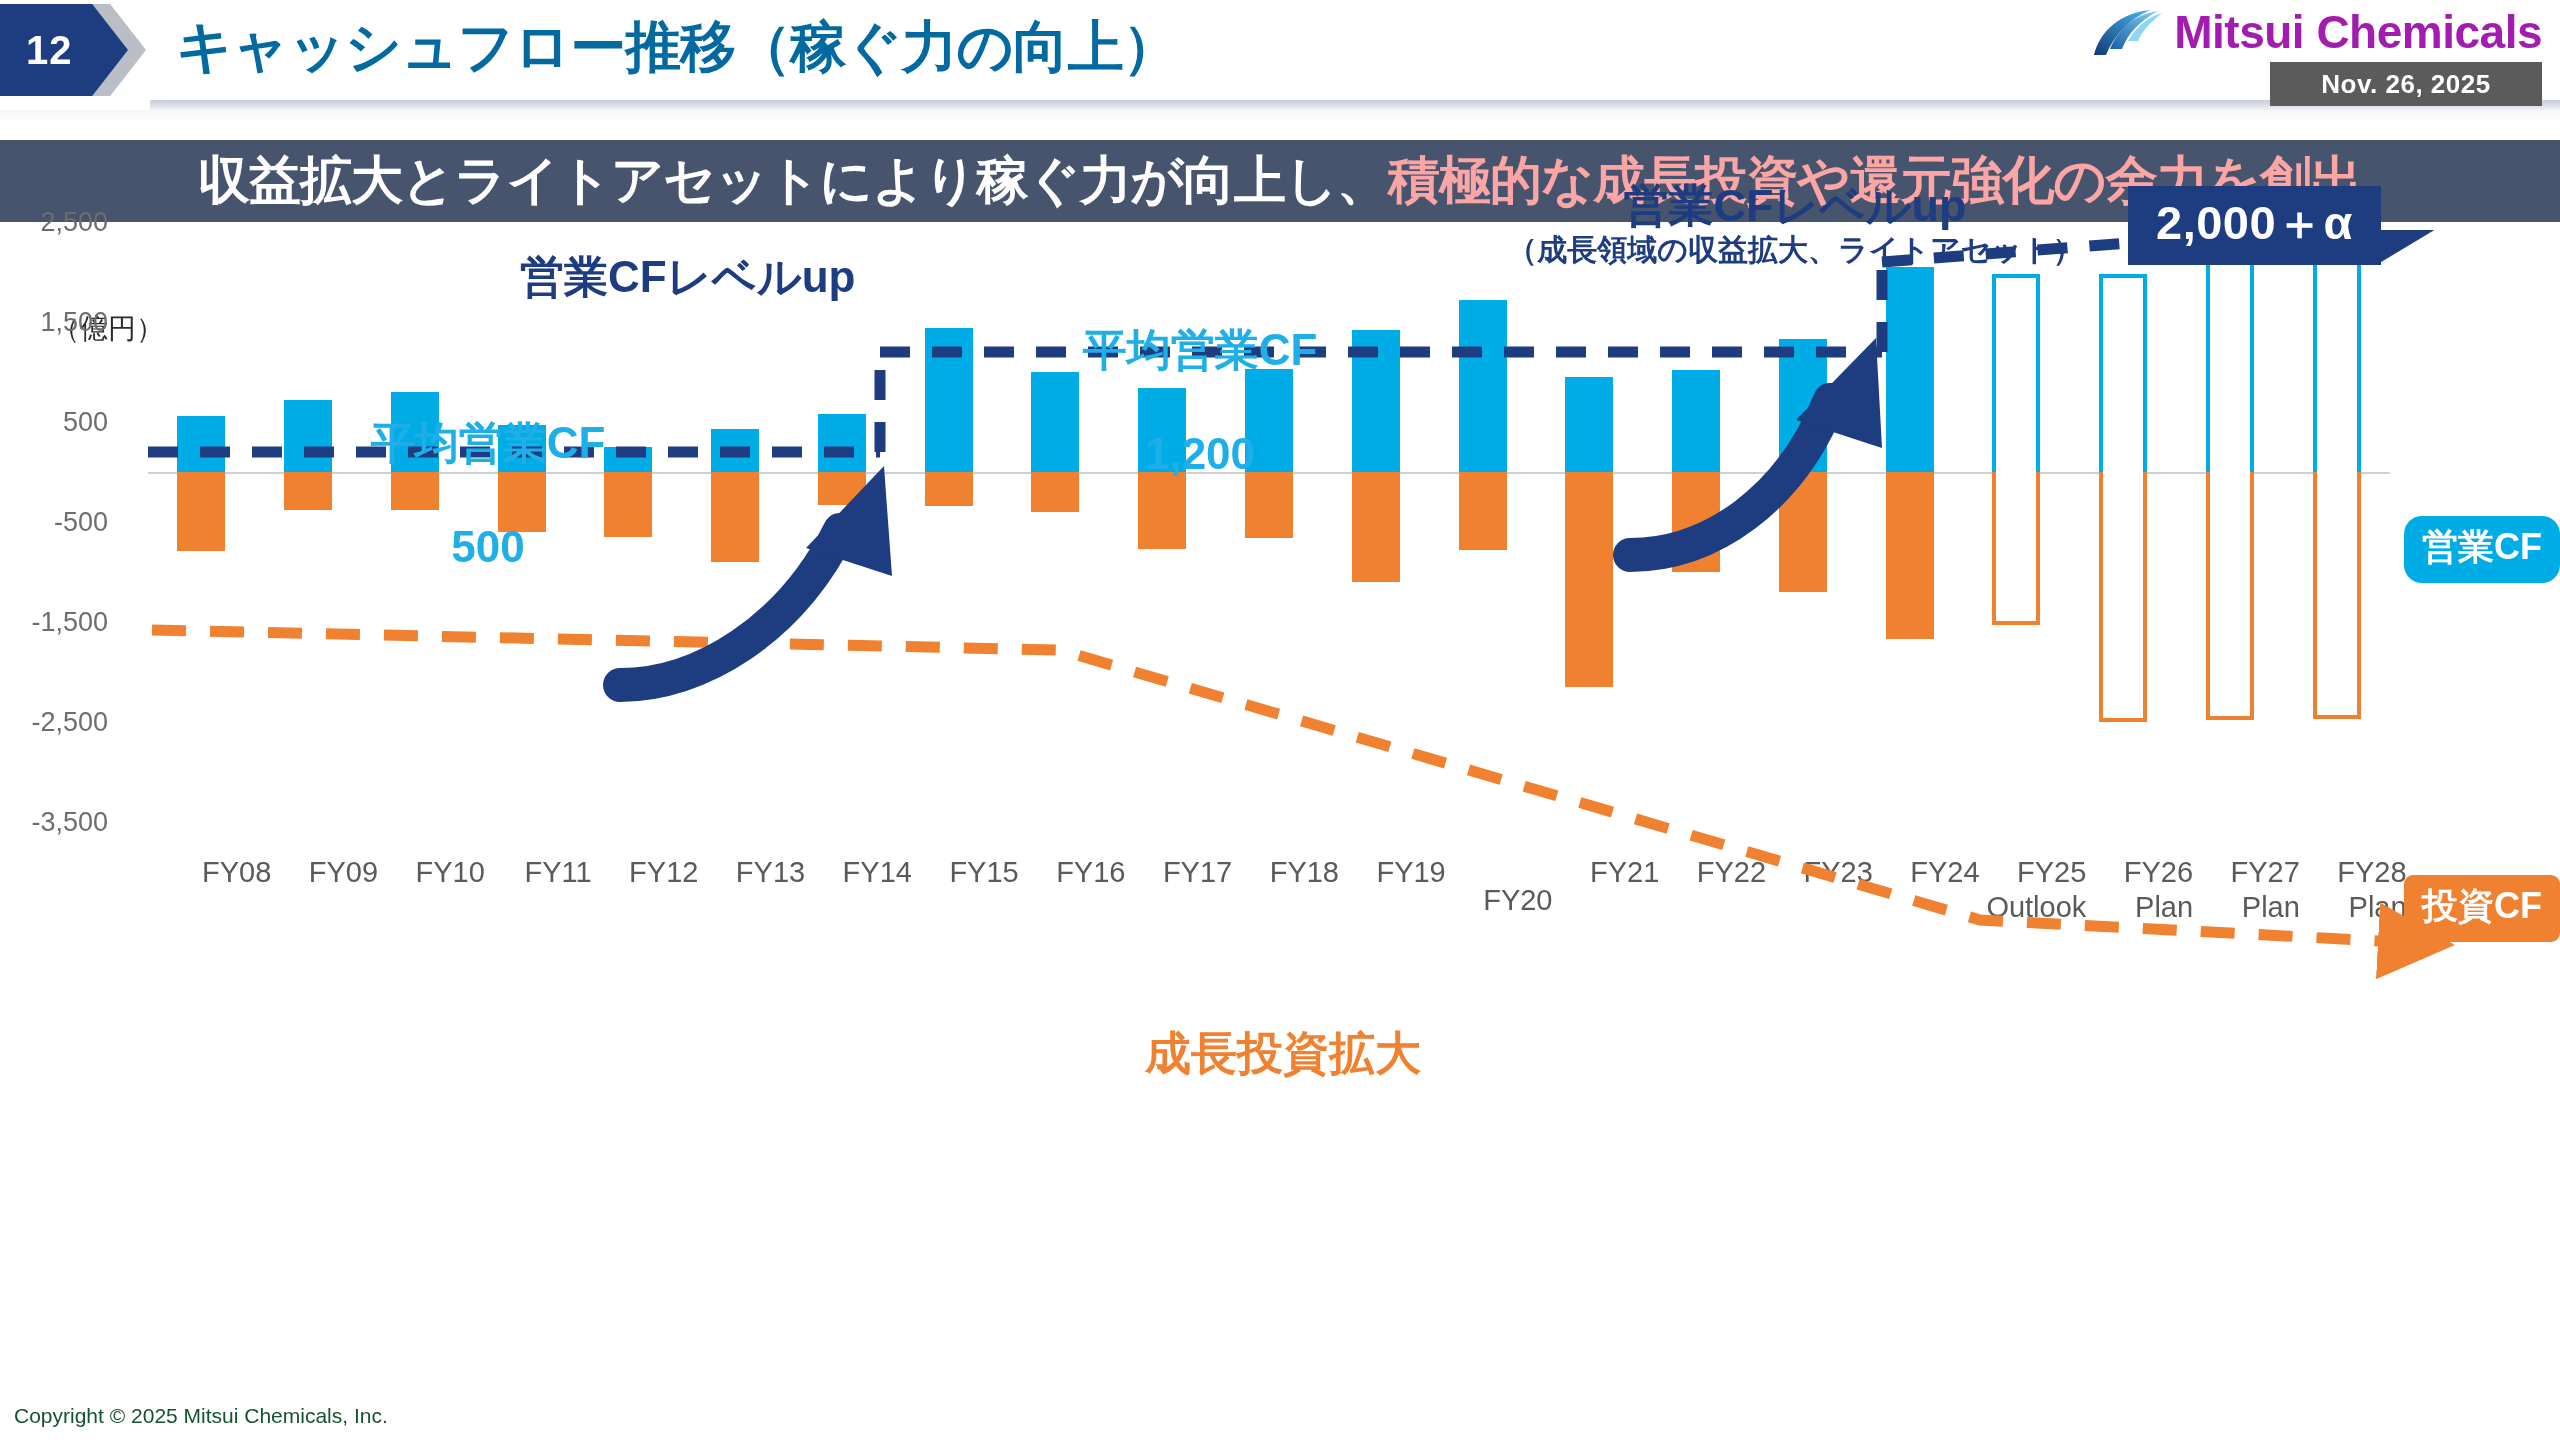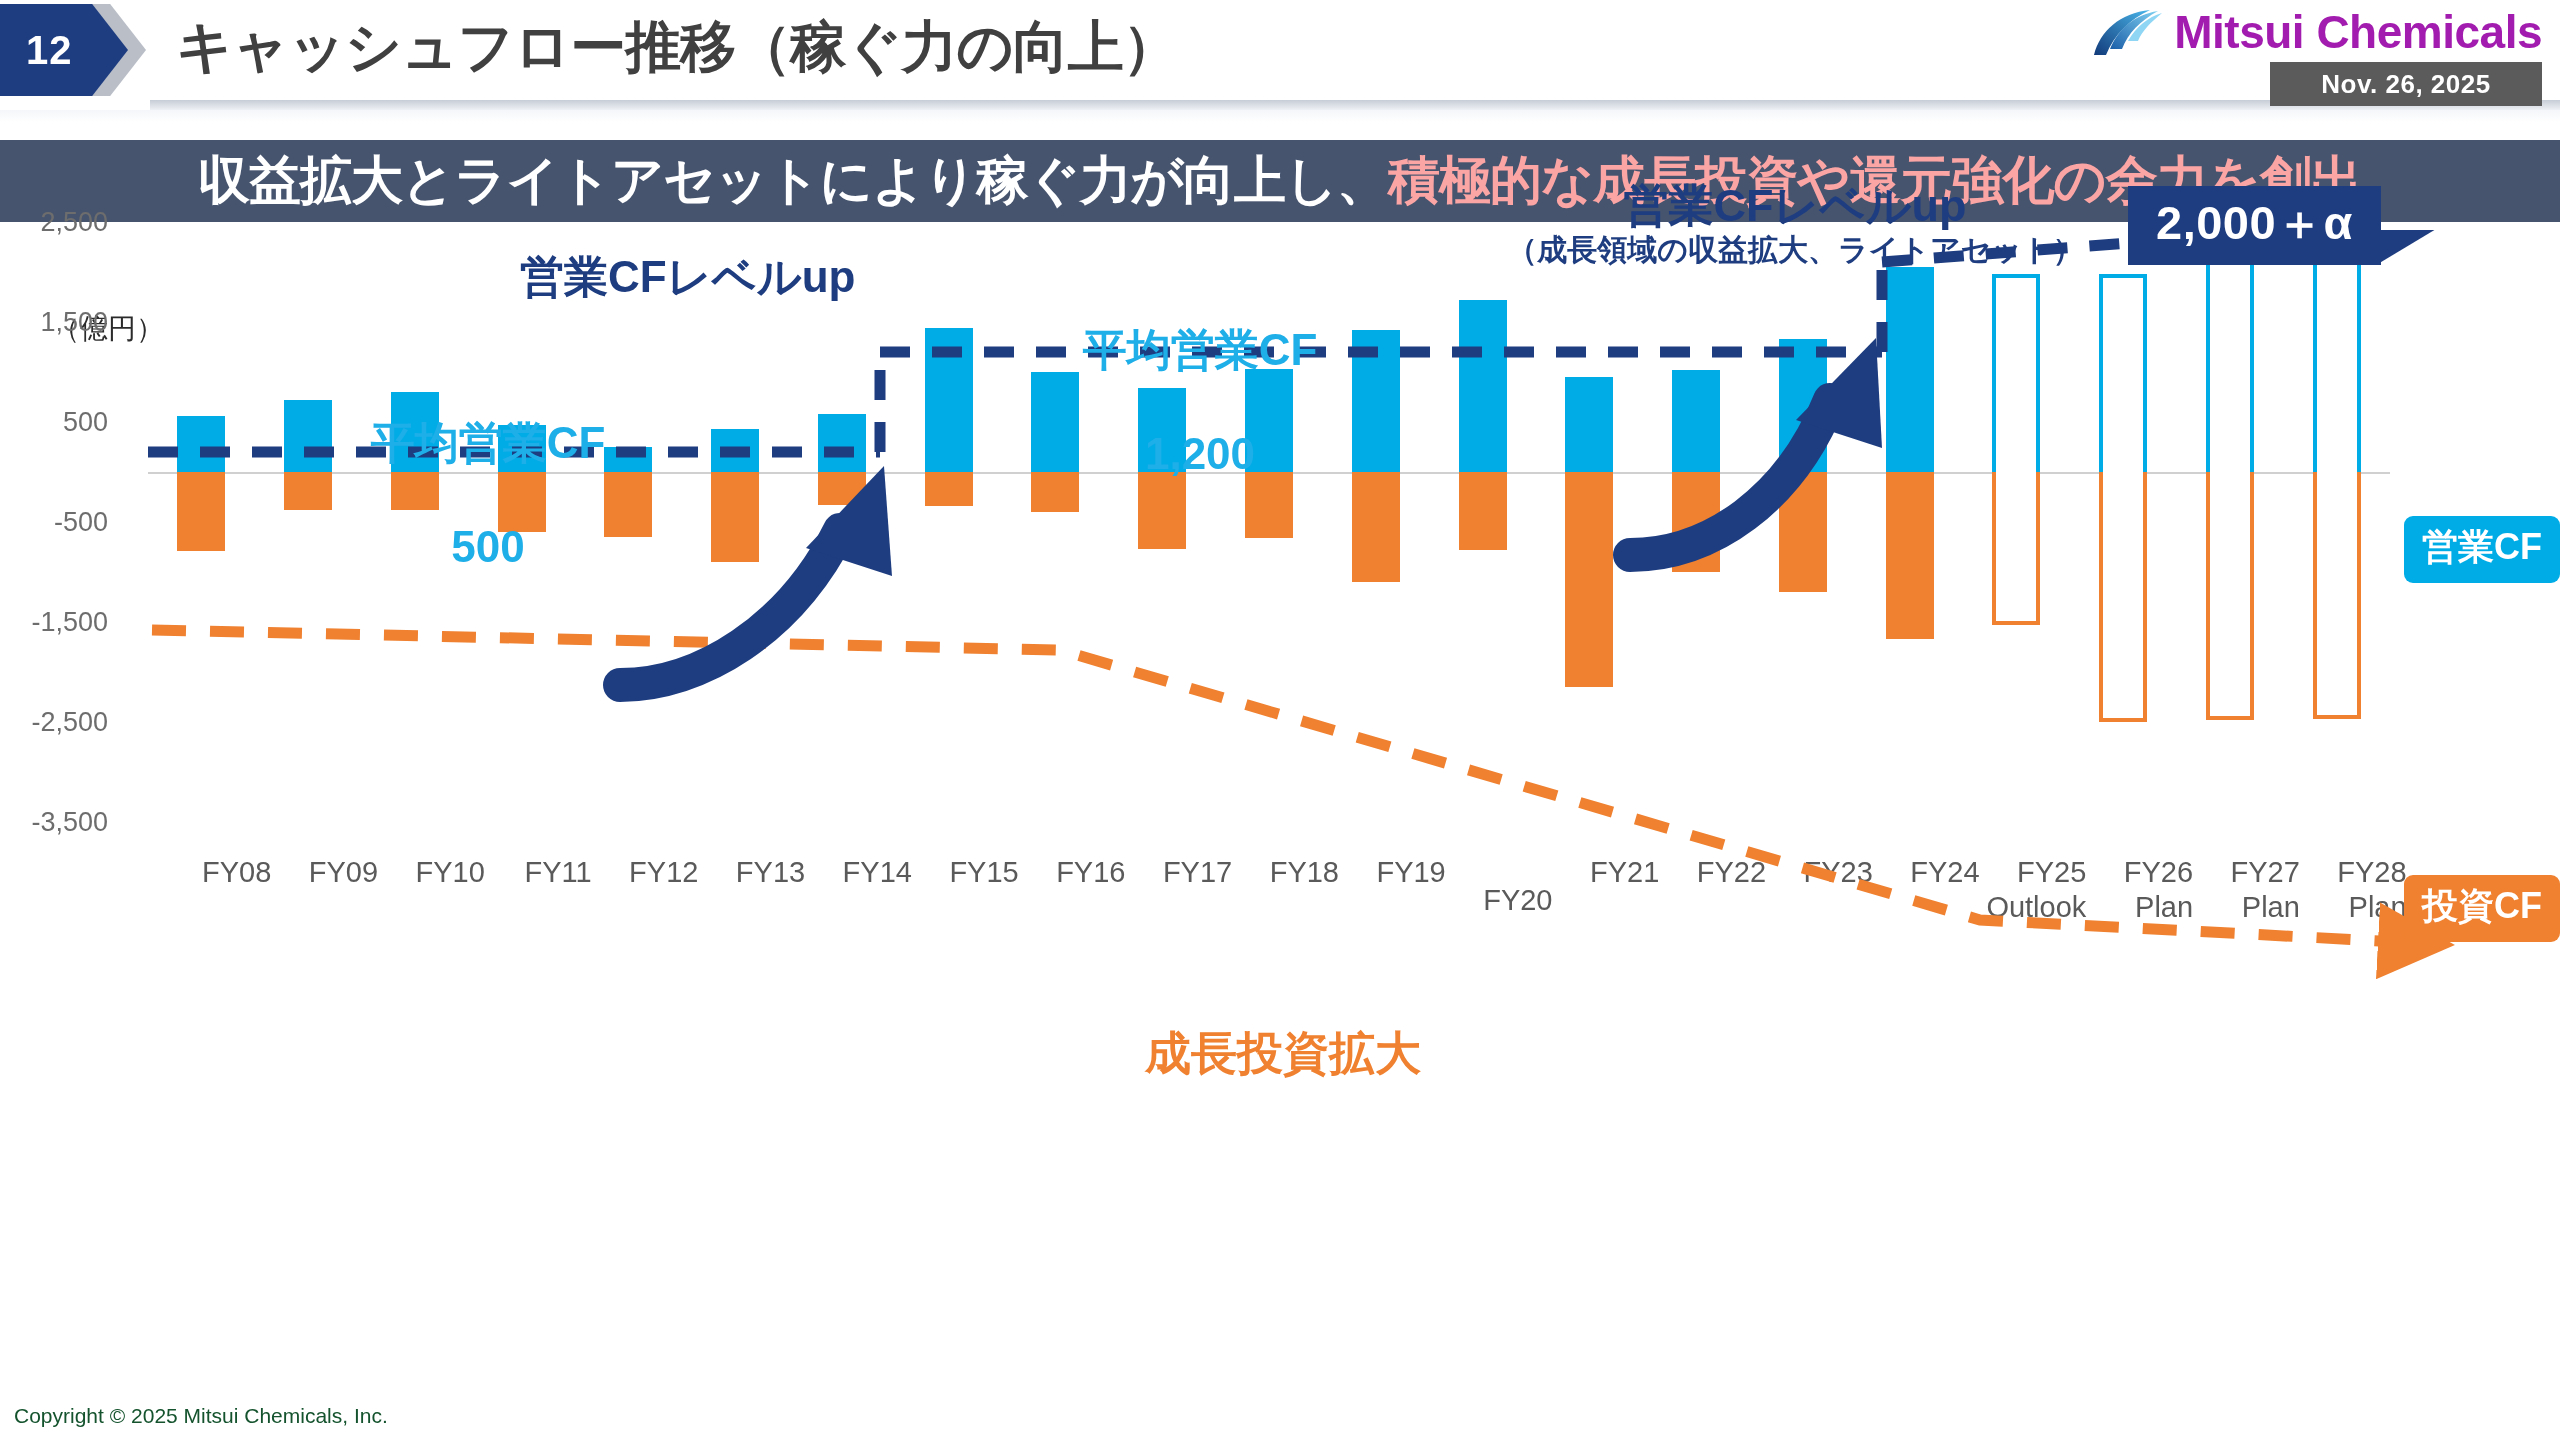--- a/index.html
+++ b/index.html
@@ -23,21 +23,21 @@
     position:absolute; left:0; top:0; width:128px; height:92px;
     background:#1e3d80;
     clip-path:polygon(0 0, 72% 0, 100% 50%, 72% 100%, 0 100%);
     display:flex; align-items:center; justify-content:flex-start;
   }
   .pagenum-chevron span {
     color:#fff; font-size:40px; font-weight:700; margin-left:26px; letter-spacing:1px;
   }
   .slide-title {
     position:absolute; left:176px; top:10px;
-    font-size:56px; font-weight:700; color:#404040;
+    font-size:56px; font-weight:700; color:#0369a1;
     letter-spacing:-1px; white-space:nowrap;
   }
   .header-rule-a { position:absolute; left:150px; top:100px; width:2410px; height:10px;
     background:linear-gradient(to bottom,#c7cdd6,#eef1f5); }
   .header-rule-b { position:absolute; left:0; top:110px; width:2560px; height:12px;
     background:linear-gradient(to bottom,#f4f6f9,#ffffff); }
 
   
   .logo-wrap { position:absolute; right:18px; top:4px; width:470px; height:56px; display:flex; align-items:center; justify-content:flex-end; }
   .logo-mark { width:74px; height:50px; margin-right:10px; }
@@ -274,17 +274,17 @@
     <div>1,200</div>
   </div>
 
   <div class="anno anno-navy" style="left:1585px; top:-54px; font-size:45px; text-align:center; width:420px;">営業CFレベルup</div>
   <div class="anno anno-orange" style="left:1145px; top:793px; font-size:46px;">成長投資拡大</div>
 
   <div class="anno anno-navy" style="left:1500px; top:0px; font-size:30px; text-align:center; width:590px;">（成長領域の収益拡大、ライトアセット）</div>
 
   <div class="badge-2000" style="left:2128px; top:-44px;">2,000＋α</div>
 
-  <div class="legend-badge legend-op" style="left:2404px; top:286px;">営業CF</div>
+  <div class="legend-badge legend-op" style="left:2404px; top:286px;border-radius:18px;">営業CF</div>
   <div class="legend-badge legend-inv" style="left:2404px; top:645px;">投資CF</div>
 </div>
 
 <div class="footer">Copyright © 2025 Mitsui Chemicals, Inc.</div>
 
 </body></html>

